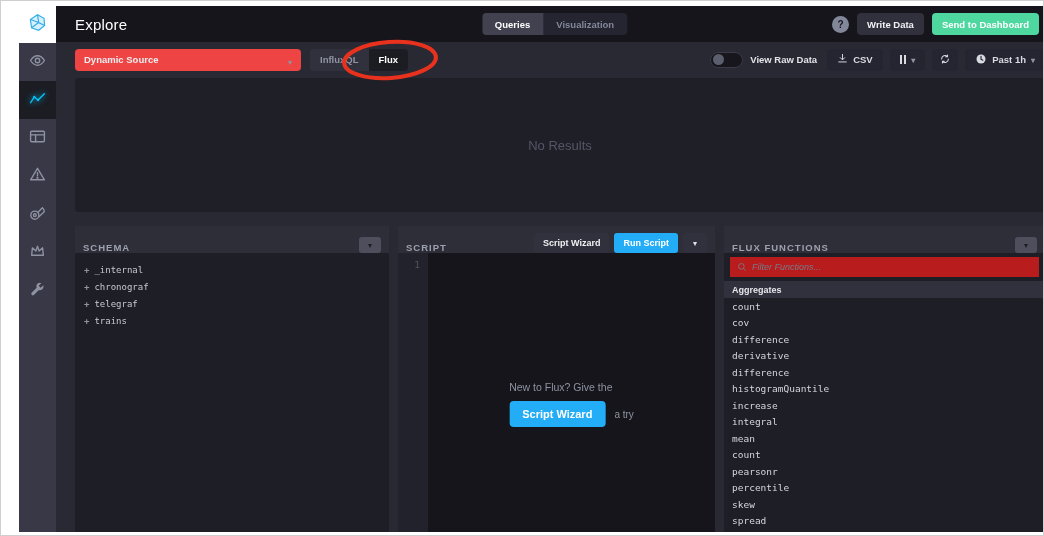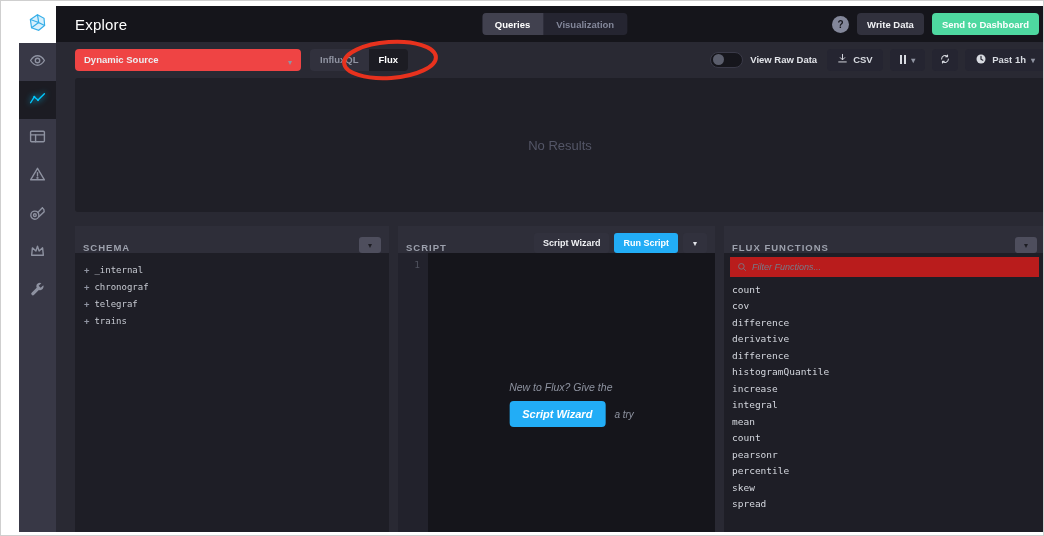--- a/index.html
+++ b/index.html
@@ -69,21 +69,21 @@
   .schema-plus { color:#9094a2; margin-right:5px; font-weight:bold; }
 
   .script-header-btns { display:flex; align-items:center; gap:5px; }
   .btn-sm { height:20px; border-radius:3px; padding:0 9px; font-size:9px; }
   .btn-blue { background:#22ADF6; color:#fff; }
   .caret-dark { width:24px; height:20px; border-radius:3px; background:#31313d; display:flex; align-items:center; justify-content:center; cursor:pointer; }
   .caret-dark::after { content:"▾"; font-size:8px; color:#e2e4e9; }
   .script-body { flex:1; display:flex; position:relative; overflow:hidden; }
   .gutter { width:30px; background:#22222c; padding-top:6px; flex-shrink:0; }
   .line-num { text-align:right; padding-right:8px; font-family:"DejaVu Sans Mono", monospace; font-size:9.5px; color:#51535f; }
-  .editor { flex:1; background:#15151b; position:relative;font-style:italic; }
+  .editor { flex:1; background:#15151b; position:relative; }
   .flux-cta { position:absolute; left:50%; top:46%; transform:translateX(-50%); }
   .flux-cta-line1 { color:#8e93a0; font-size:10.5px; margin-bottom:8px; white-space:nowrap; }
   .flux-cta-row { display:flex; align-items:center; }
   .cta-btn { background:#22ADF6; color:#fff; font-size:11px; font-weight:bold; border-radius:4px; padding:7px 13px; cursor:pointer; white-space:nowrap; }
   .cta-tail { color:#8e93a0; font-size:10px; margin-left:9px; }
 
   .flux-search-row { padding:4px 6px; flex-shrink:0; }
   .search-box { height:20px; background:#b91c1c; border-radius:0; display:flex; align-items:center; padding:0 7px; gap:5px; }
   .search-box svg { stroke:#767b88; fill:none; stroke-width:1.4; flex-shrink:0; }
   .search-box input { flex:1; background:transparent; border:none; outline:none; color:#d4d7de; font-size:9px; font-style:italic; font-family:"Liberation Sans", sans-serif; }
@@ -303,20 +303,21 @@
             <div class="search-box">
               <span>
                 <svg width="10" height="10" viewBox="0 0 16 16">
                     <circle cx="7" cy="7" r="4.5"></circle>
                     <line x1="10.5" y1="10.5" x2="14" y2="14"></line>
                   </svg>
               </span>
               <input type="text" placeholder="Filter Functions..." style="">
             </div>
           </div>
+          <div class="flux-category">Aggregates</div>
           <div class="flux-list">
             <div class="flux-fn">count</div>
             <div class="flux-fn">cov</div>
             <div class="flux-fn">difference</div>
             <div class="flux-fn">derivative</div>
             <div class="flux-fn">difference</div>
             <div class="flux-fn">histogramQuantile</div>
             <div class="flux-fn">increase</div>
             <div class="flux-fn">integral</div>
             <div class="flux-fn">mean</div>

